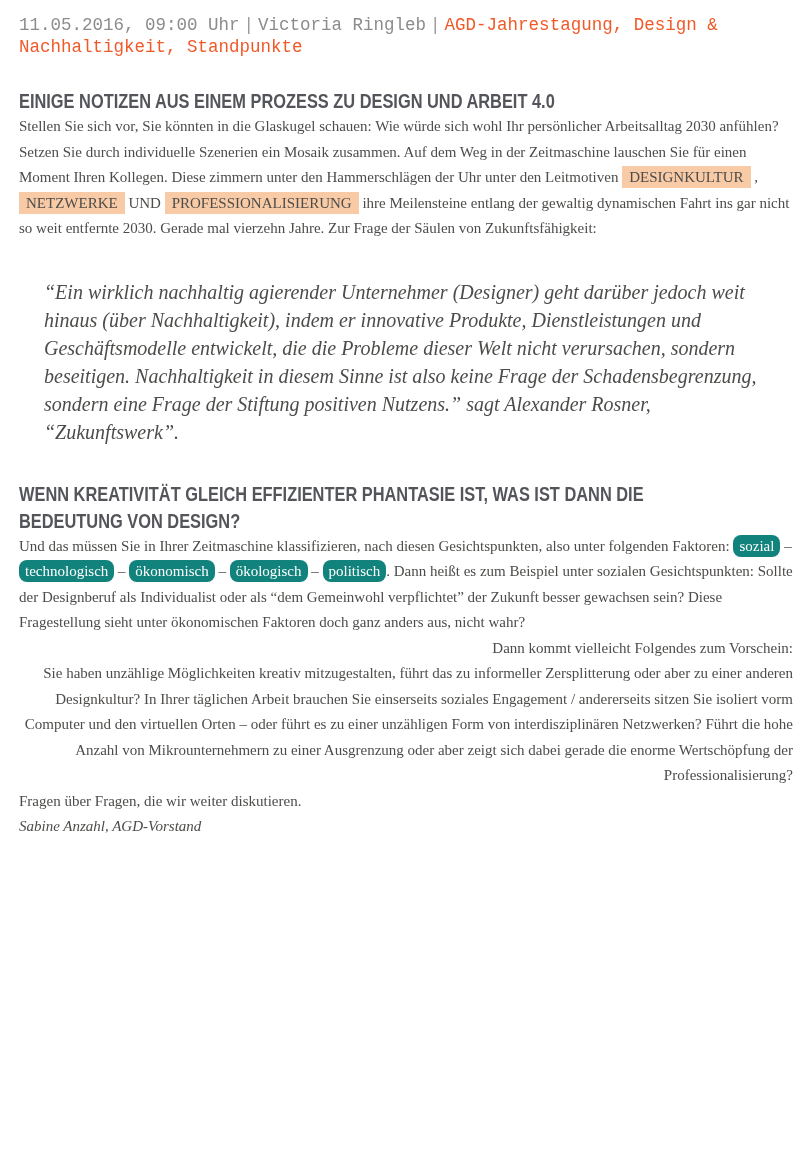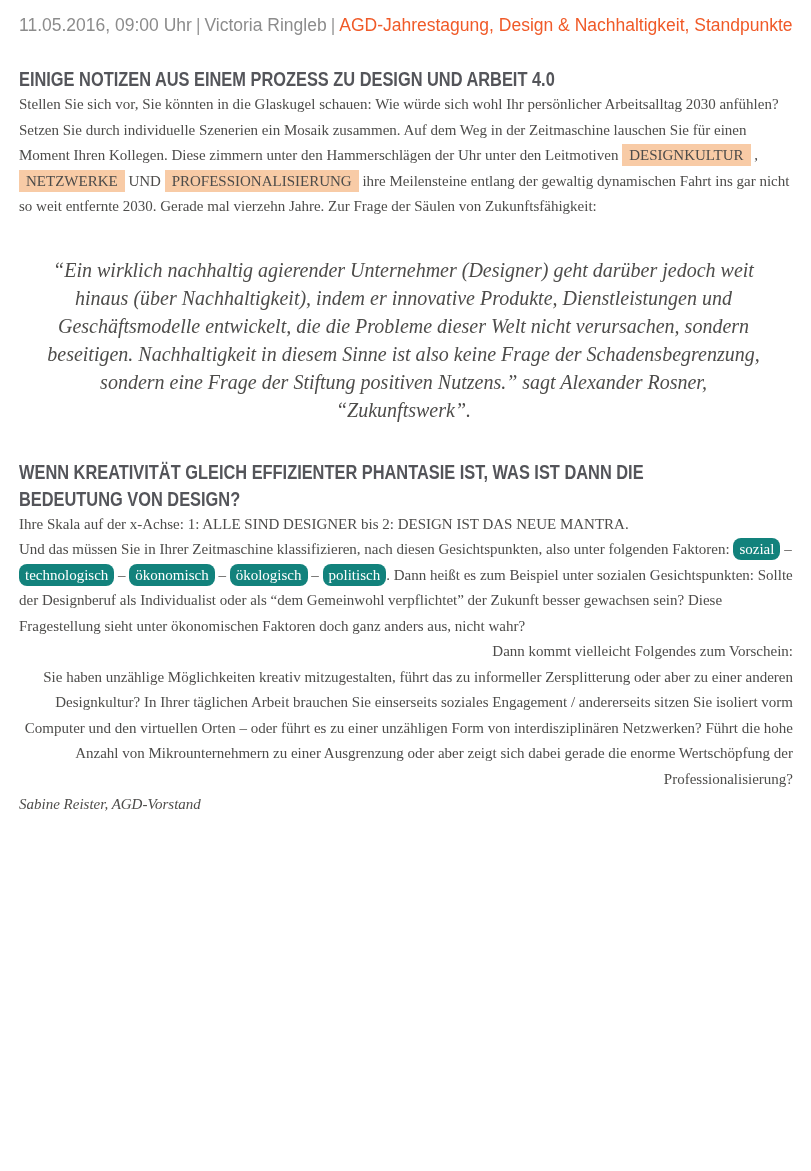--- a/index.html
+++ b/index.html
@@ -9,21 +9,21 @@
     --heading:#54555A;
     --body:#4D4C4A;
     --meta:#8C8C8C;
   }
   *{box-sizing:border-box;}
   html,body{margin:0;padding:0;background:#ffffff;}
   body{width:811px;min-height:1171px;overflow-x:hidden;}
   .page{padding:14px 18px 0 19px;}
 
   .meta{
-    font-family:Liberation Sans, sans-serif;
+    font-family:Liberation Mono, monospace;
     font-size:17.5px;line-height:22px;color:var(--meta);
   }
   .meta .sep{color:#9a9a9a;padding:0 4px;}
   .meta .categories a{color:var(--orange);text-decoration:none;}
   .meta .categories{color:var(--orange);}
 
   h1.article-title{
     font-family:"Liberation Sans","DejaVu Sans",sans-serif;
     font-weight:bold;font-size:21px;line-height:26px;color:var(--heading);
     margin:30px 0 0 0;white-space:nowrap;
@@ -40,21 +40,20 @@
   p.body-text{
     font-family:"Liberation Serif","DejaVu Serif",serif;
     font-size:15px;line-height:25.5px;color:var(--body);
     margin:0;
   }
   .p-intro{margin-top:37px;}
   blockquote.quote{
     font-family:"Liberation Serif","DejaVu Serif",serif;
     font-style:italic;font-size:20px;line-height:28px;color:var(--body);
     margin:36px 30px 0 25px;
-    text-align:center;
   }
   .p-xaxis{margin-top:12px;}
   .p-yaxis{margin-top:34px;}
   .p-factors{margin-top:32px;}
   .p-questions{margin-top:32px;text-align:right;}
   .p-closing{margin-top:30px;}
   .p-signature{margin-top:30px;font-style:italic;}
 
   .run-peach{background:var(--peach);padding:3px 7px;}
   .run-teal{background:var(--teal);color:#ffffff;padding:3px 6px;border-radius:8px;}
@@ -70,23 +69,23 @@
   </div>
 
   <h1 class="article-title">EINIGE NOTIZEN AUS EINEM PROZESS ZU DESIGN UND ARBEIT 4.0</h1>
 
   <p class="body-text p-intro"><span class="run-normal">Stellen Sie sich vor, Sie könnten in die Glaskugel schauen: Wie würde sich wohl Ihr persönlicher Arbeitsalltag 2030 anfühlen? Setzen Sie durch individuelle Szenerien ein Mosaik zusammen.  Auf dem Weg in der Zeitmaschine lauschen Sie für einen Moment Ihren Kollegen. Diese zimmern unter den Hammerschlägen der Uhr unter den Leitmotiven </span><span class="run-peach">DESIGNKULTUR</span><span class="run-normal"> , </span><span class="run-peach">NETZWERKE</span><span class="run-normal"> UND </span><span class="run-peach">PROFESSIONALISIERUNG</span><span class="run-normal"> ihre Meilensteine entlang der gewaltig dynamischen Fahrt ins gar nicht so weit entfernte 2030. Gerade mal vierzehn Jahre. Zur Frage der Säulen von Zukunftsfähigkeit:</span></p>
 
   <blockquote class="quote">“Ein wirklich nachhaltig agierender Unternehmer (Designer) geht darüber jedoch weit hinaus (über Nachhaltigkeit), indem er innovative Produkte,  Dienstleistungen und Geschäftsmodelle entwickelt, die die Probleme dieser Welt nicht verursachen, sondern beseitigen. Nachhaltigkeit in diesem Sinne ist also keine Frage der Schadensbegrenzung, sondern eine Frage der Stiftung positiven Nutzens.” sagt Alexander Rosner, “Zukunftswerk”.</blockquote>
 
   <h2 class="section-title">WENN KREATIVITÄT GLEICH EFFIZIENTER PHANTASIE IST, WAS IST DANN DIE BEDEUTUNG VON DESIGN?</h2>
 
-  <p class="body-text p-xaxis">Ihre Skala auf der x-Achse: 1: ALLE SIND DESIGNER bis 2: DESIGN IST DAS NEUE MANTRA.</p>
 
 
   <p class="body-text p-factors"><span class="run-normal">Und das müssen Sie in Ihrer Zeitmaschine klassifizieren, nach diesen Gesichtspunkten, also unter folgenden Faktoren: </span><span class="run-teal">sozial</span><span class="run-normal"> – </span><span class="run-teal">technologisch</span><span class="run-normal"> – </span><span class="run-teal">ökonomisch</span><span class="run-normal"> – </span><span class="run-teal">ökologisch</span><span class="run-normal"> – </span><span class="run-teal">politisch</span><span class="run-normal">. Dann heißt es zum Beispiel unter sozialen Gesichtspunkten: Sollte der Designberuf als Individualist oder als “dem Gemeinwohl verpflichtet” der Zukunft besser gewachsen sein? Diese Fragestellung sieht unter ökonomischen Faktoren doch ganz anders aus, nicht wahr?</span></p>
 
   <p class="body-text p-questions"><span class="run-normal">Dann kommt vielleicht Folgendes zum Vorschein:</span><br><span class="run-normal">Sie haben unzählige Möglichkeiten kreativ mitzugestalten, führt das zu </span><span class="run-bold">informeller Zersplitterung</span><span class="run-normal"> oder aber zu einer </span><span class="run-bold">anderen Designkultur?</span><span class="run-normal"> In Ihrer täglichen Arbeit brauchen Sie einserseits </span><span class="run-bold">soziales Engagement</span><span class="run-normal"> / andererseits sitzen Sie </span><span class="run-bold">isoliert vorm Computer</span><span class="run-normal"> und den virtuellen Orten – oder führt es zu einer unzähligen Form von </span><span class="run-bold">interdisziplinären Netzwerken?</span><span class="run-normal"> Führt die hohe Anzahl von Mikrounternehmern zu einer </span><span class="run-bold">Ausgrenzung</span><span class="run-normal"> oder aber zeigt sich dabei gerade die enorme </span><span class="run-bold">Wertschöpfung der Professionalisierung?</span></p>
 
+  <p class="body-text p-closing">Fragen über Fragen, die wir weiter diskutieren.</p>
 
-  <p class="body-text p-signature">Sabine Reister, AGD-Vorstand</p>
+  <p class="body-text p-signature">Sabine Anzahl, AGD-Vorstand</p>
 
 </div>
 
 </body></html>

